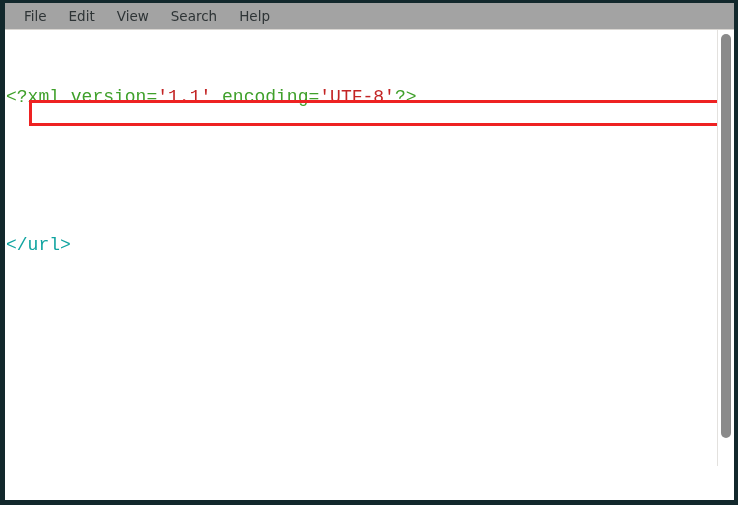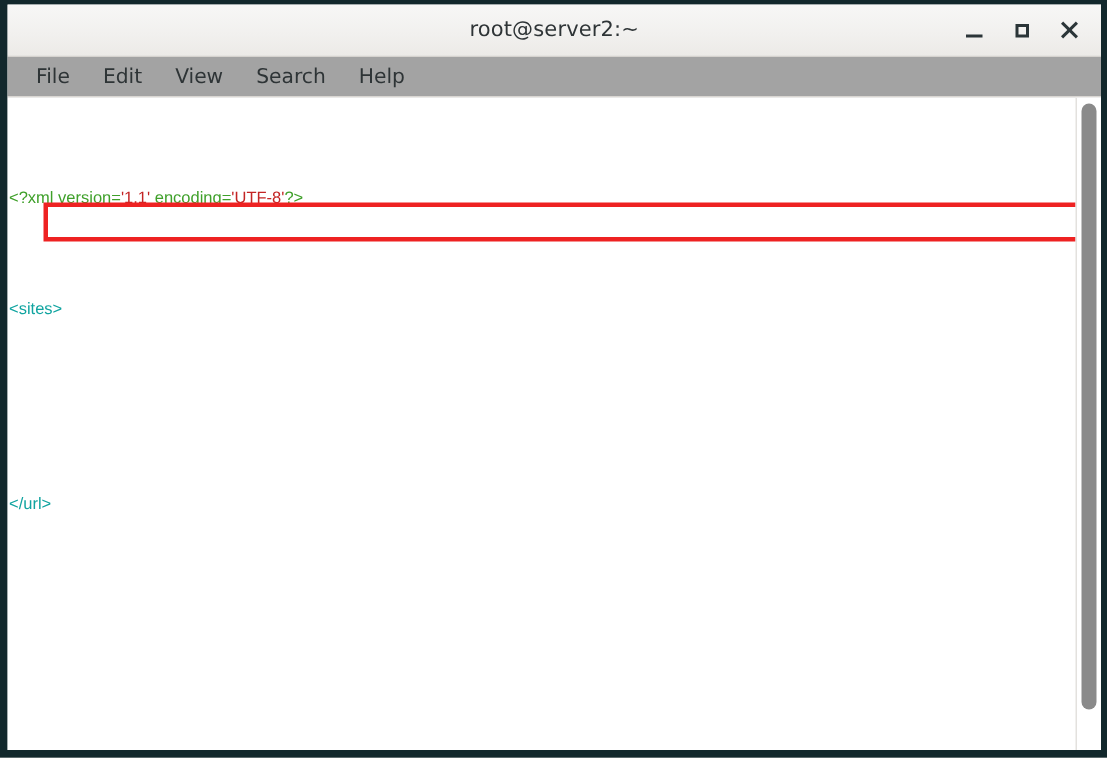--- a/index.html
+++ b/index.html
@@ -118,22 +118,22 @@
     background: #ffffff;
     height: calc(505px - 3px - 5px - 34px - 27px);
     overflow: hidden;
   }
   #term-text {
     position: absolute;
     left: 0;
     top: 0;
     right: 16px;
     bottom: 0;
-    font-family: Liberation Sans, sans-serif;
-    font-size: 11px;
+    font-family: Liberation Mono, monospace;
+    font-size: 18px;
     line-height: 18.55px;
     white-space: pre;
     padding-left: 1px;
     padding-top: 2px;
   }
   .ln { height: 18.55px; }
 
   
   .c-green  { color: #3fa02a; }
   .c-red    { color: #c32424; }
@@ -183,51 +183,35 @@
     display: flex;
     align-items: center;
     padding-left: 2px;
   }
 </style>
 </head>
 <body>
 
 <div id="window">
 
-  <div id="titlebar">
-    <span id="title-text">root@server2:~</span>
-
-    <div id="window-controls">
-      <div class="wc-btn">
-        <span class="wc-min-glyph"></span>
-      </div>
-      <div class="wc-btn">
-        <span class="wc-max-glyph"></span>
-      </div>
-      <div class="wc-btn">
-        <span class="wc-close-glyph"></span>
-      </div>
-    </div>
-  </div>
 
   <div id="menubar">
     <div class="menu-item">File</div>
     <div class="menu-item">Edit</div>
     <div class="menu-item">View</div>
     <div class="menu-item">Search</div>
     <div class="menu-item">Help</div>
   </div>
 
   <div id="terminal">
 
     <div id="term-text">
 
       <div class="ln"><span class="c-green">&lt;?xml version=</span><span class="c-red">'1.1'</span><span class="c-green"> encoding=</span><span class="c-red">'UTF-8'</span><span class="c-green">?&gt;</span></div>
 
-      <div class="ln"><span class="c-tag">&lt;sites&gt;</span></div>
 
 
 
 
       <div class="ln"><span class="c-tag">&lt;/url&gt;</span></div>
 
       
 
       
 

